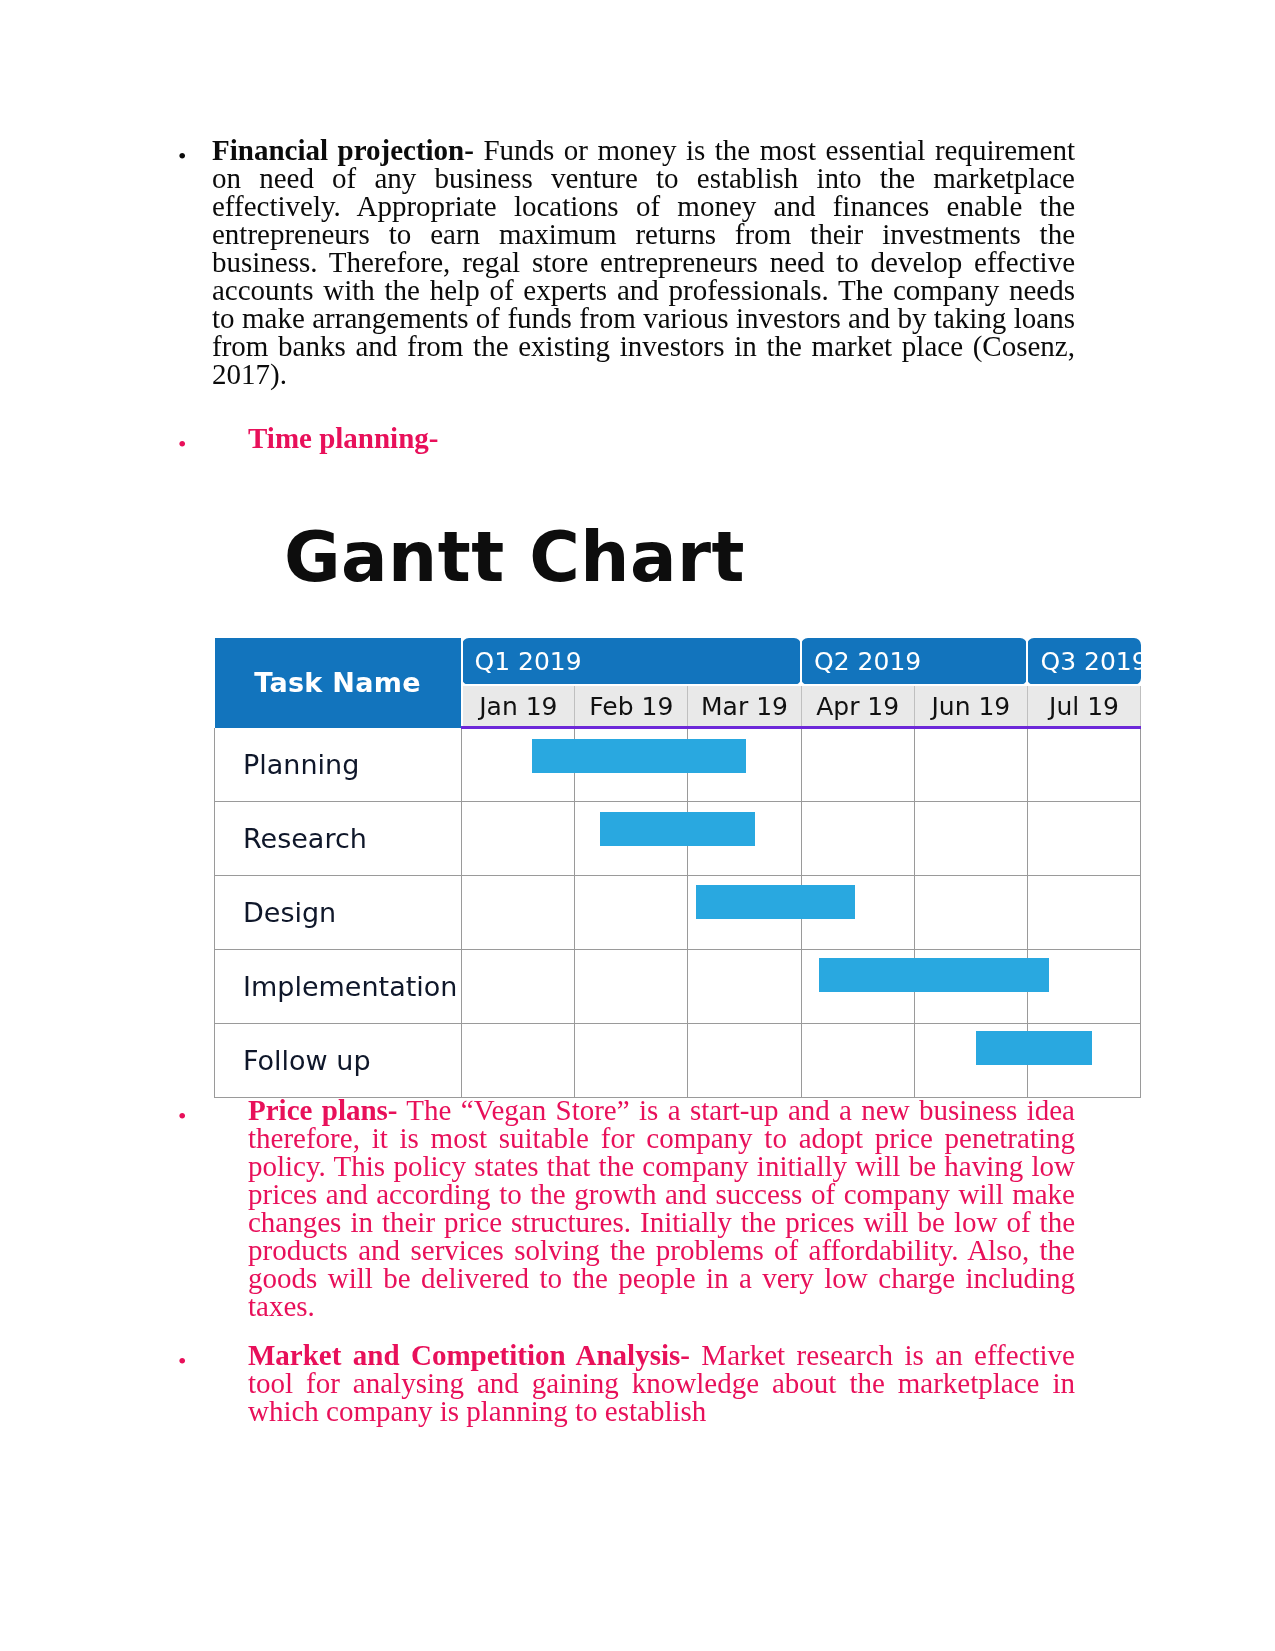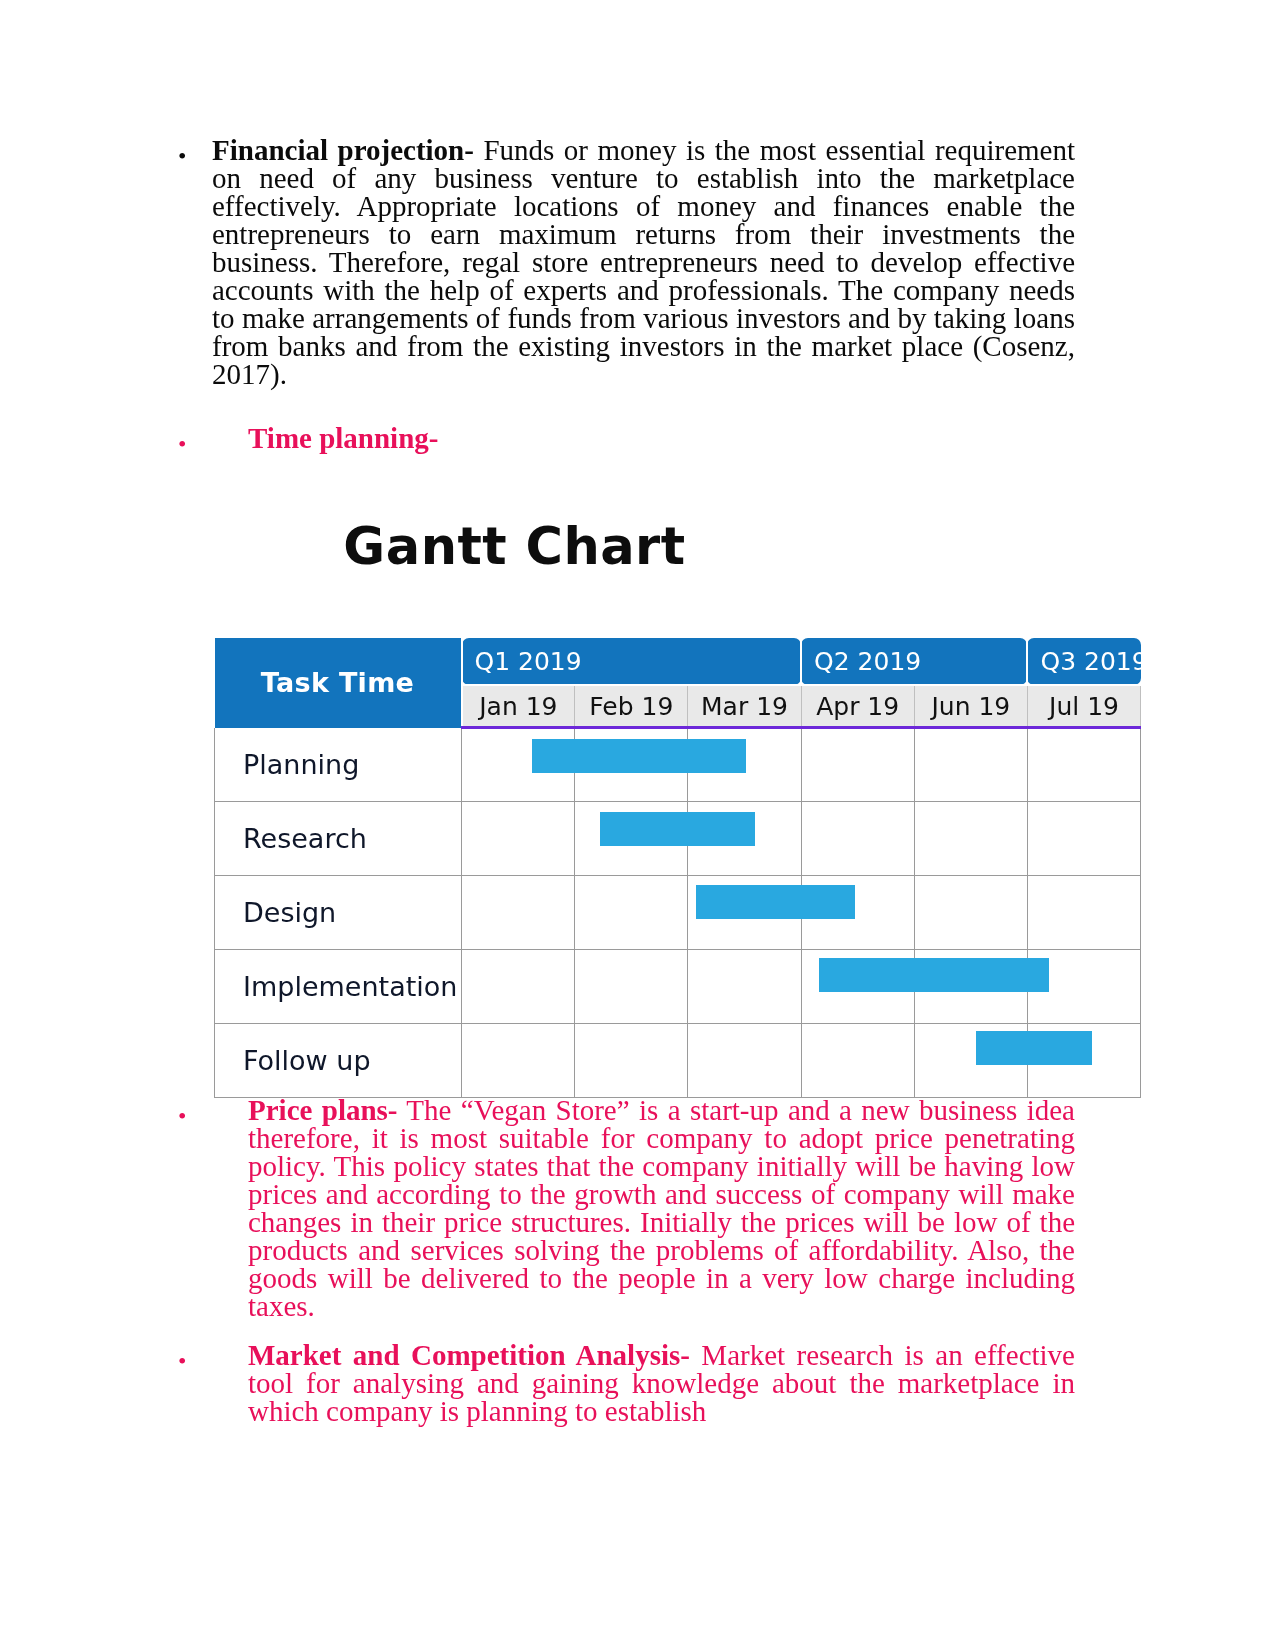--- a/index.html
+++ b/index.html
@@ -59,21 +59,21 @@
 
   
   #gantt-title {
     position: absolute;
     left: 0;
     top: 517px;
     width: 1029px;
     text-align: center;
     font-family: "DejaVu Sans", "Liberation Sans", sans-serif;
     font-weight: bold;
-    font-size: 51px;
+    font-size: 69px;
     letter-spacing: 0.5px;
     color: #0d0d0d;
   }
   #gantt-wrap {
     position: absolute;
     left: 214px;
     top: 638px;
     width: 926px;
     height: 446px;
   }
@@ -184,21 +184,21 @@
         <col class="c-task">
         <col class="c-mon">
           <col class="c-mon">
           <col class="c-mon">
         <col class="c-mon">
           <col class="c-mon">
           <col class="c-mon">
       </colgroup>
       <tbody>
         <tr>
-          <td class="task-head" rowspan="2">Task Time</td>
+          <td class="task-head" rowspan="2">Task Name</td>
           <td class="q-head" colspan="3">Q1 2019</td>
           <td class="q-head" colspan="2">Q2 2019</td>
           <td class="q-head last" colspan="1">Q3 2019</td>
         </tr>
         <tr>
           <td class="mon-head">Jan 19</td>
           <td class="mon-head">Feb 19</td>
           <td class="mon-head">Mar 19</td>
           <td class="mon-head">Apr 19</td>
           <td class="mon-head">Jun 19</td>

